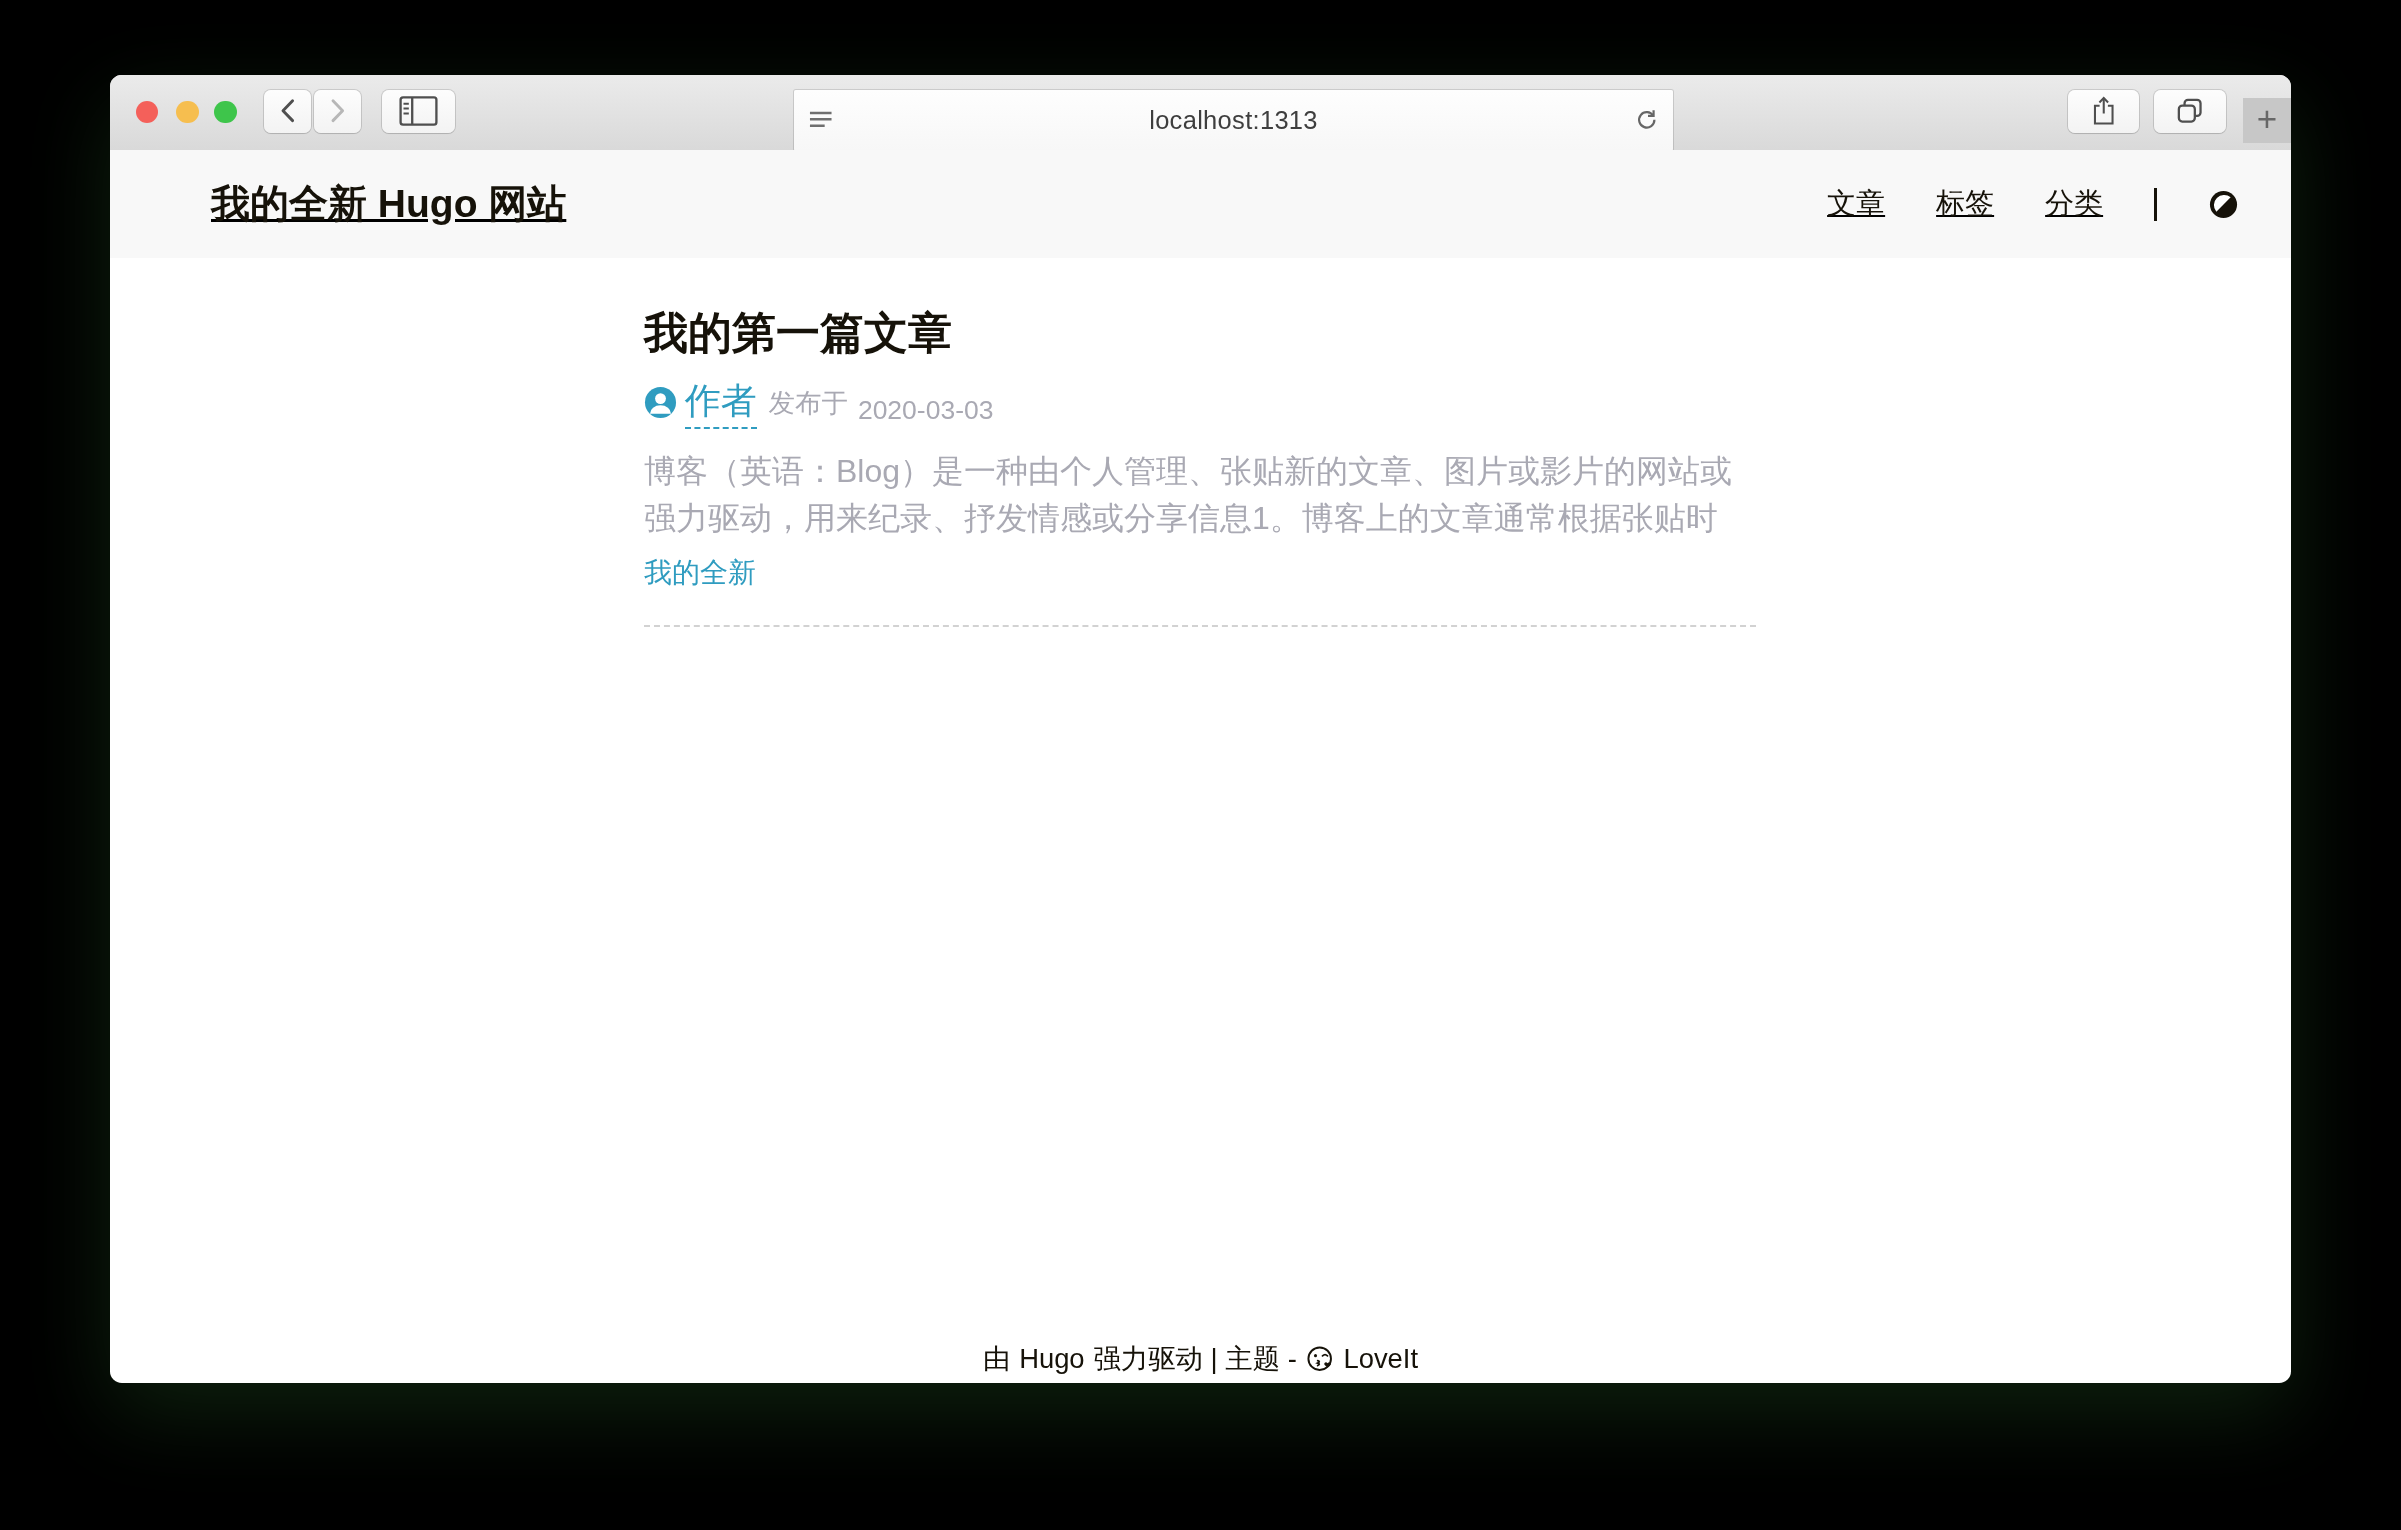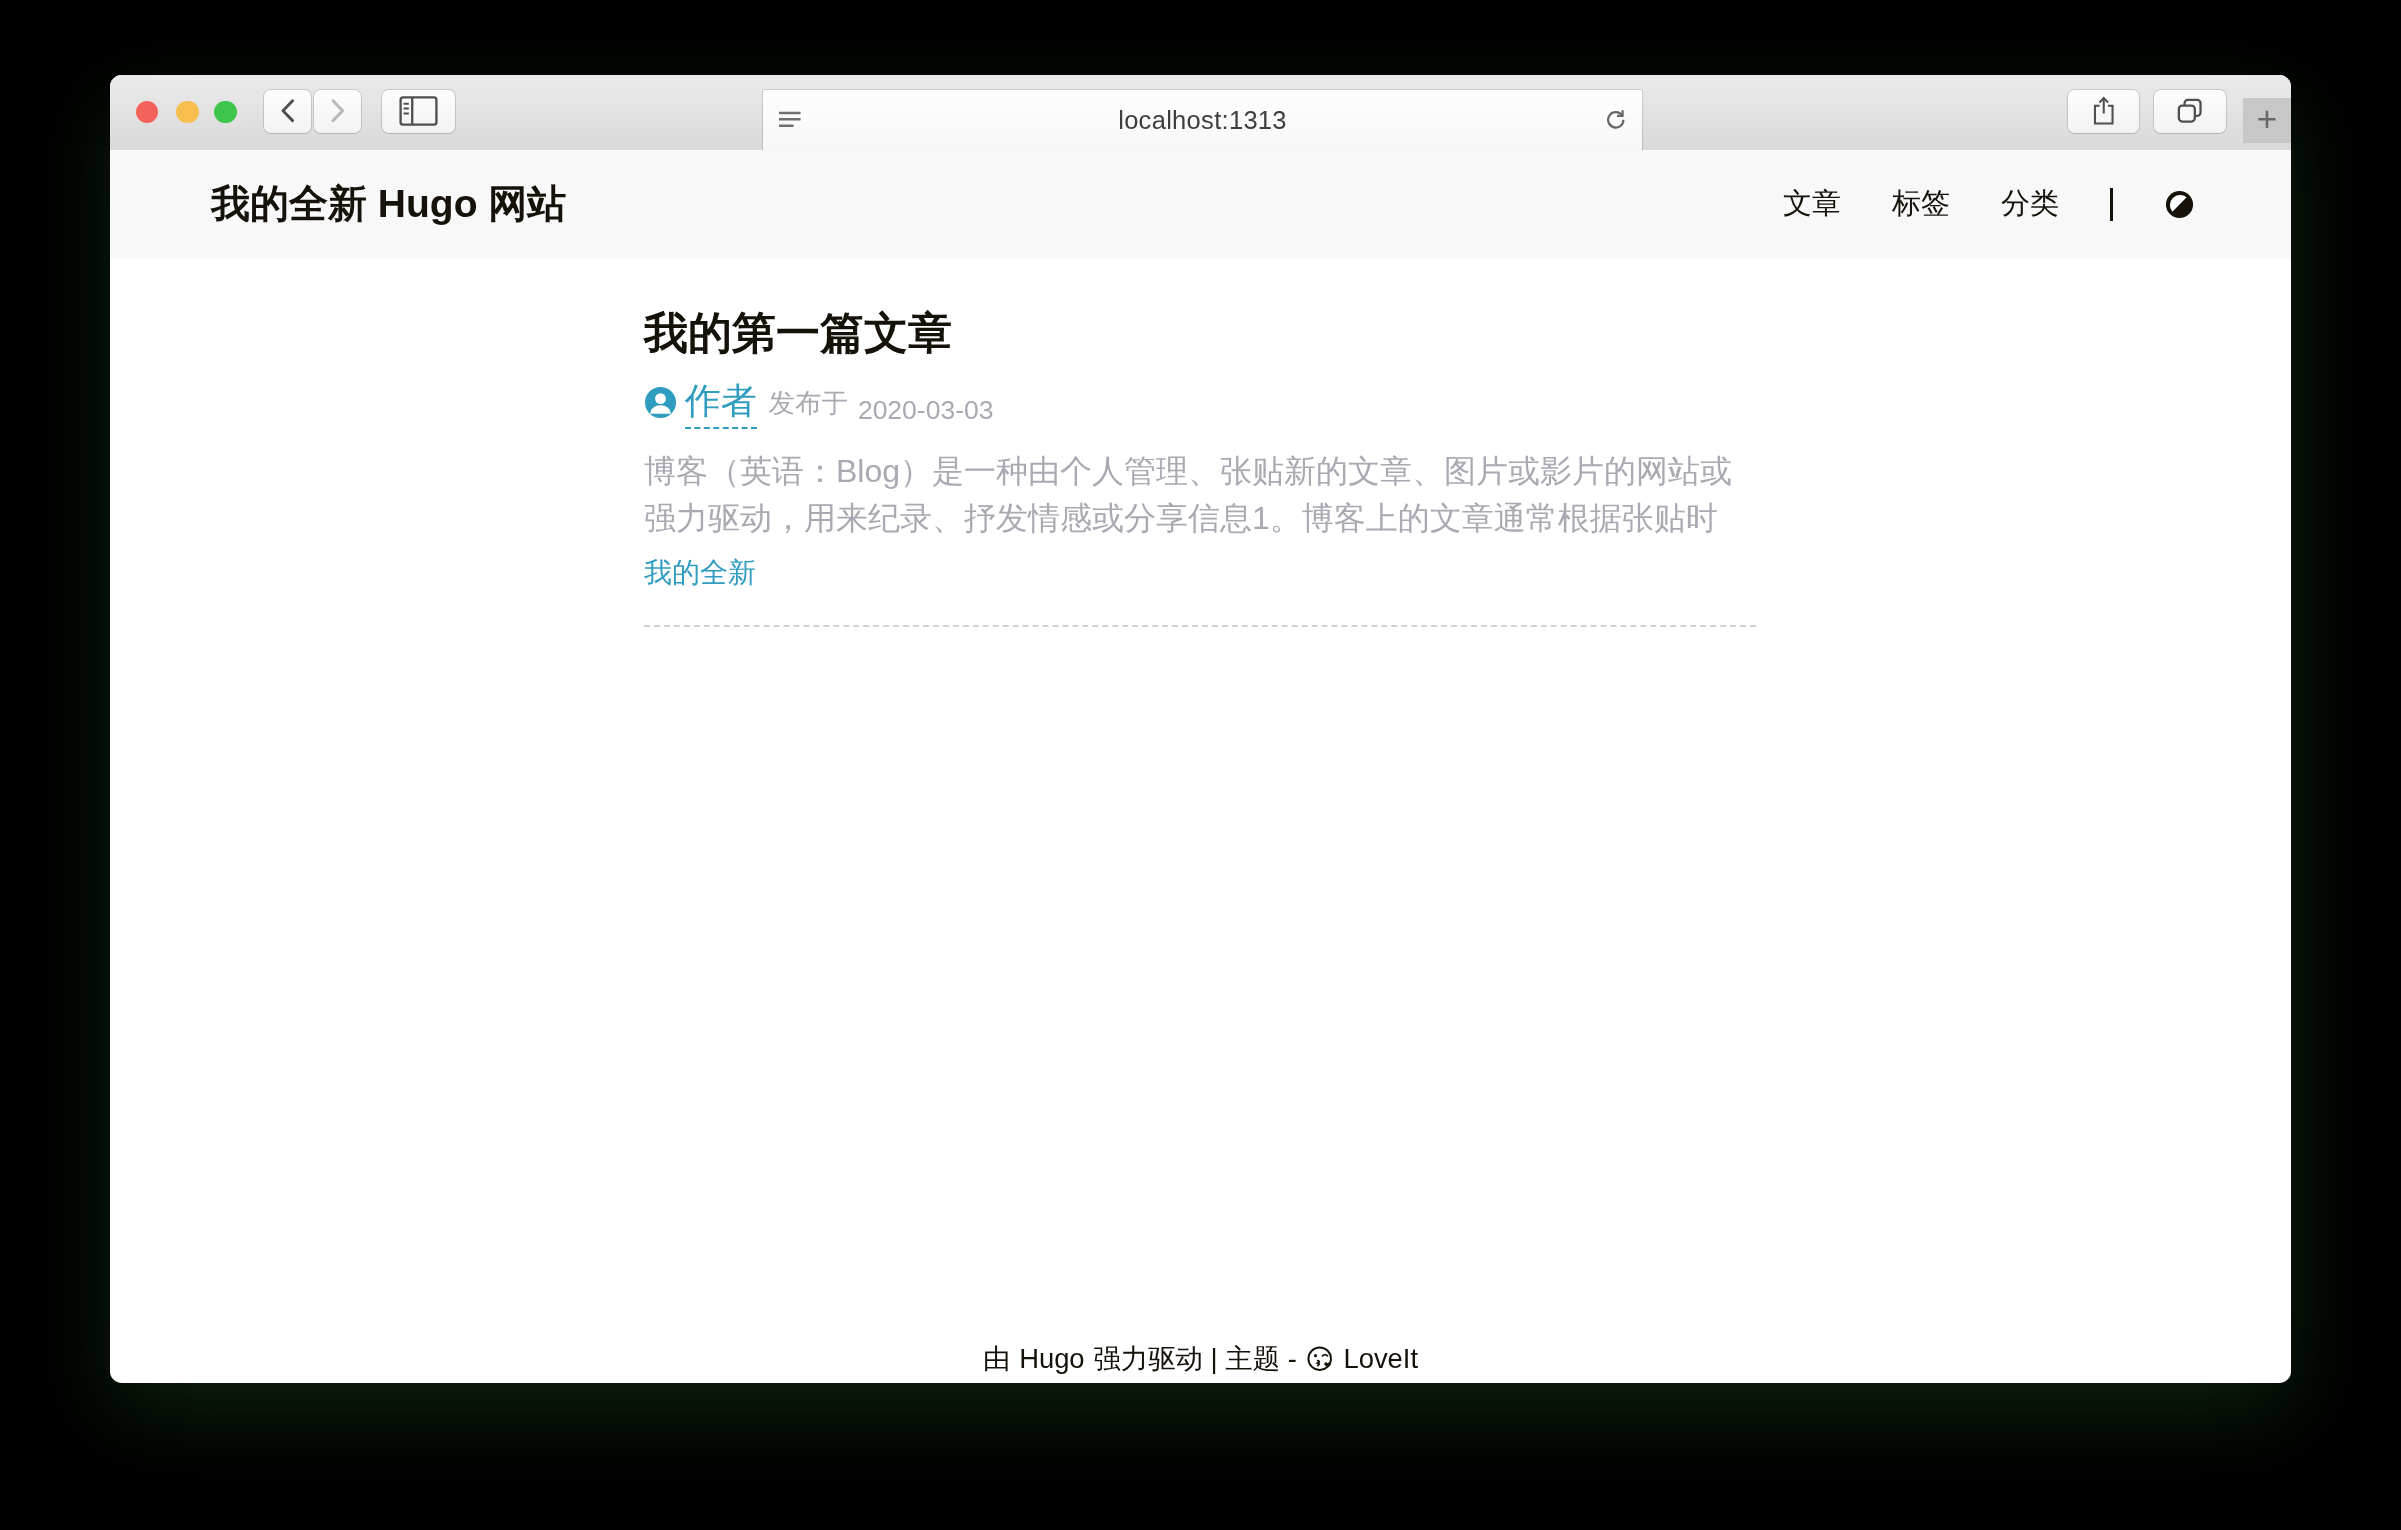--- a/index.html
+++ b/index.html
@@ -28,39 +28,39 @@
     background:linear-gradient(#fdfdfd,#f3f3f3);
     box-shadow:0 0 0 1px rgba(0,0,0,.13),0 1px 1px rgba(0,0,0,.08);
     display:flex;align-items:center;justify-content:center;
   }
   .btn-back{left:154px;width:47px;}
   .btn-forward{left:204px;width:47px;}
   .btn-sidebar{left:272px;width:73px;}
   .btn-share{left:1958px;width:71px;}
   .btn-tabs{left:2044px;width:72px;}
   .addressbar{
-    position:absolute;left:653px;top:14.7px;width:879px;height:61px;border-radius:2px;
+    position:absolute;left:684px;top:14.7px;width:879px;height:61px;border-radius:2px;
     background:linear-gradient(#fefefe,#f7f7f7);
     box-shadow:0 0 0 1px rgba(0,0,0,.12),0 1px 1px rgba(0,0,0,.06);
     display:flex;align-items:center;padding:0 13.7px;box-sizing:border-box;
   }
   .addressbar .url{
     flex:1;text-align:center;font-size:25.5px;color:#3e3e3e;letter-spacing:0.3px;
   }
   .newtab{
     position:absolute;left:2133px;top:22.5px;width:48px;height:45px;
     background:#c7c7c7;display:flex;align-items:center;justify-content:center;
   }
   .newtab .plus{font-size:35px;font-weight:300;color:#676767;line-height:1;margin-top:-2.9px;}
   
   .site-header{
     position:absolute;left:0;top:75px;right:0;height:108px;
     background:var(--header_bg);
     display:flex;align-items:center;justify-content:space-between;
-    padding:0 96px 0 101px;box-sizing:border-box;
+    padding:0 52px 0 101px;box-sizing:border-box;text-decoration:underline;
   }
   .site-title{font-size:39px;font-weight:bold;color:var(--text);}
   .nav{display:flex;align-items:center;gap:51px;}
   .nav-item{font-size:29px;color:var(--text);cursor:pointer;}
   .nav-sep{width:2.9px;height:33px;background:var(--text);}
   .theme-toggle{width:31px;height:31px;display:flex;cursor:pointer;}
   
   .content{position:absolute;left:534px;top:236px;width:1112px;}
   .post-title{font-size:44px;font-weight:bold;color:var(--text);margin:0;line-height:43px;cursor:pointer;}
   .post-meta{margin-top:22.5px;display:flex;align-items:center;font-size:26.5px;color:var(--muted);}

